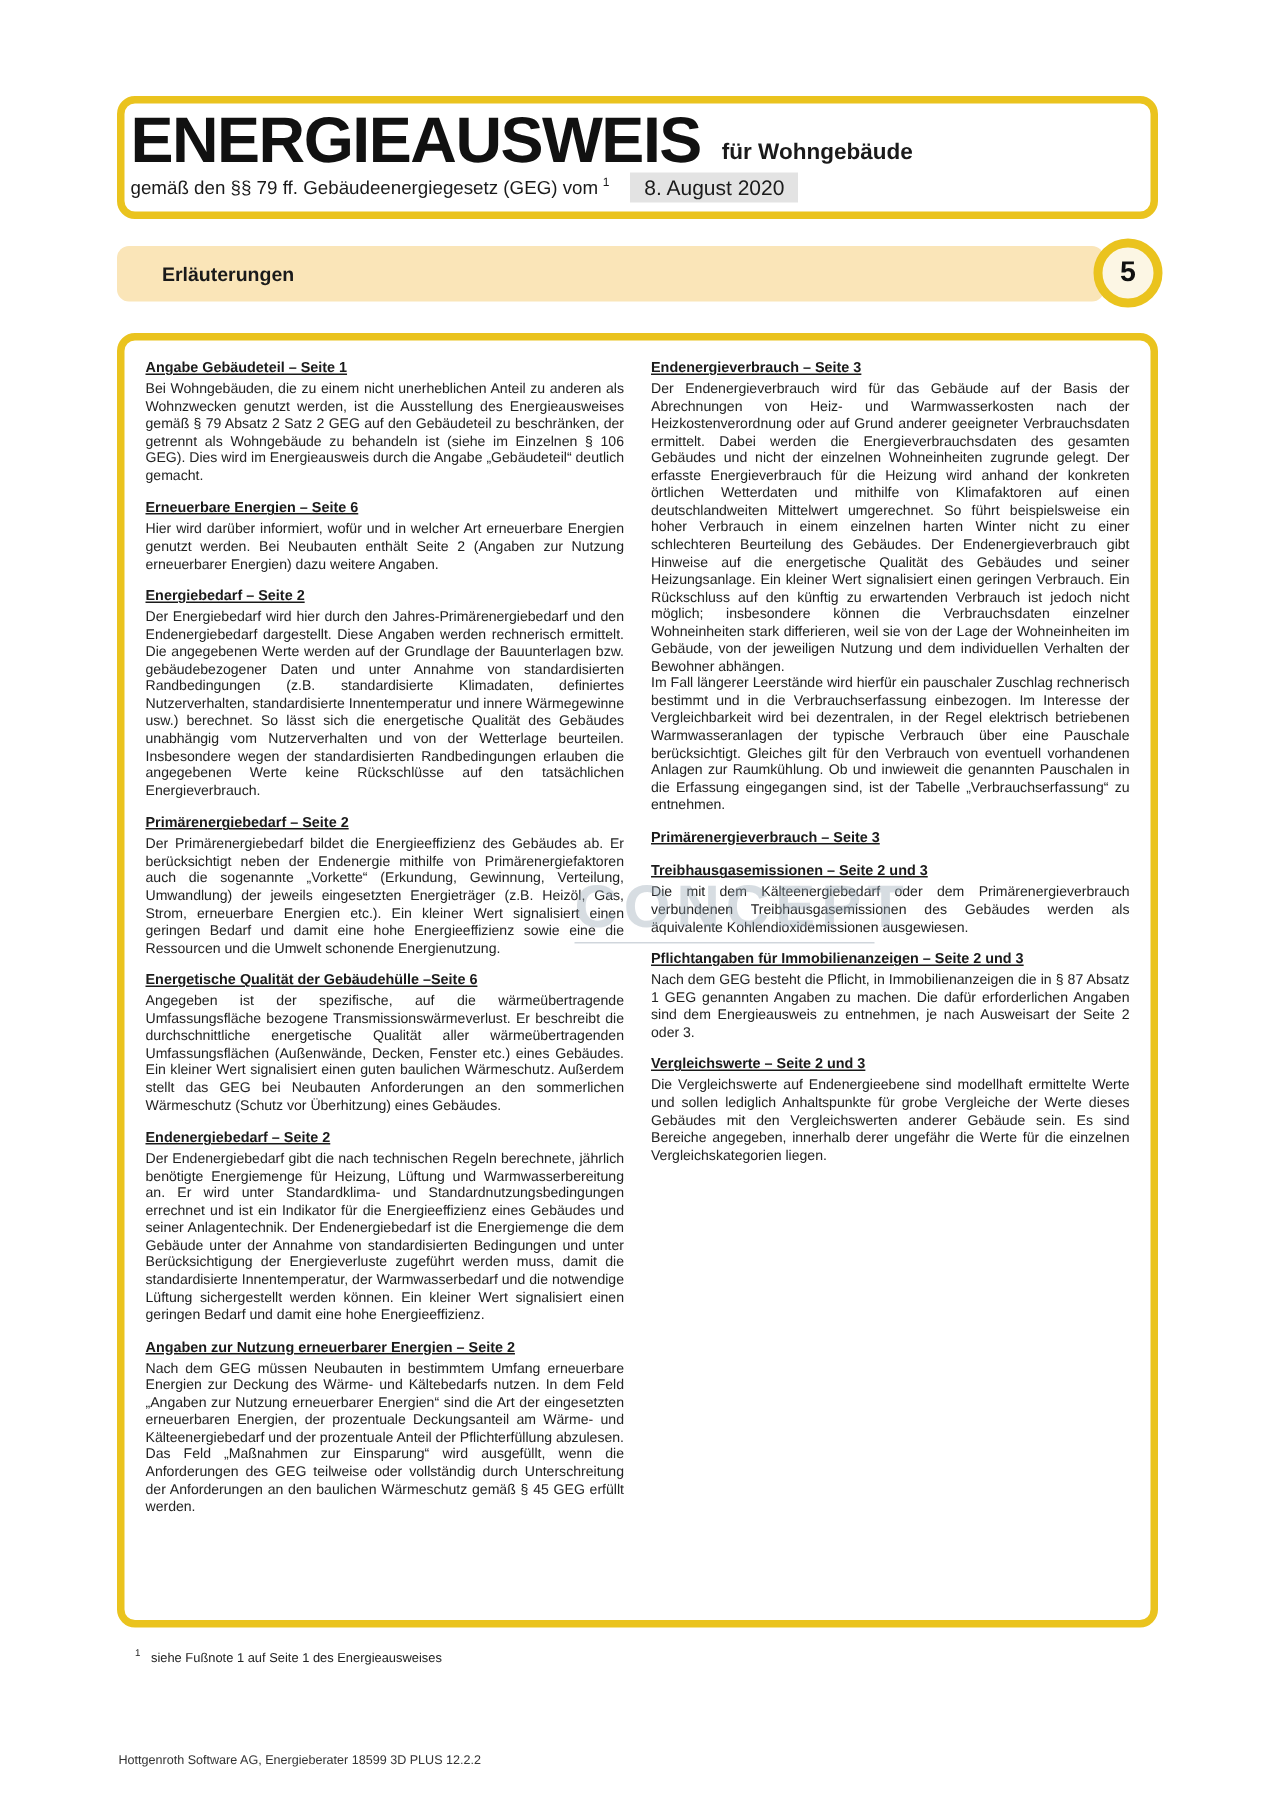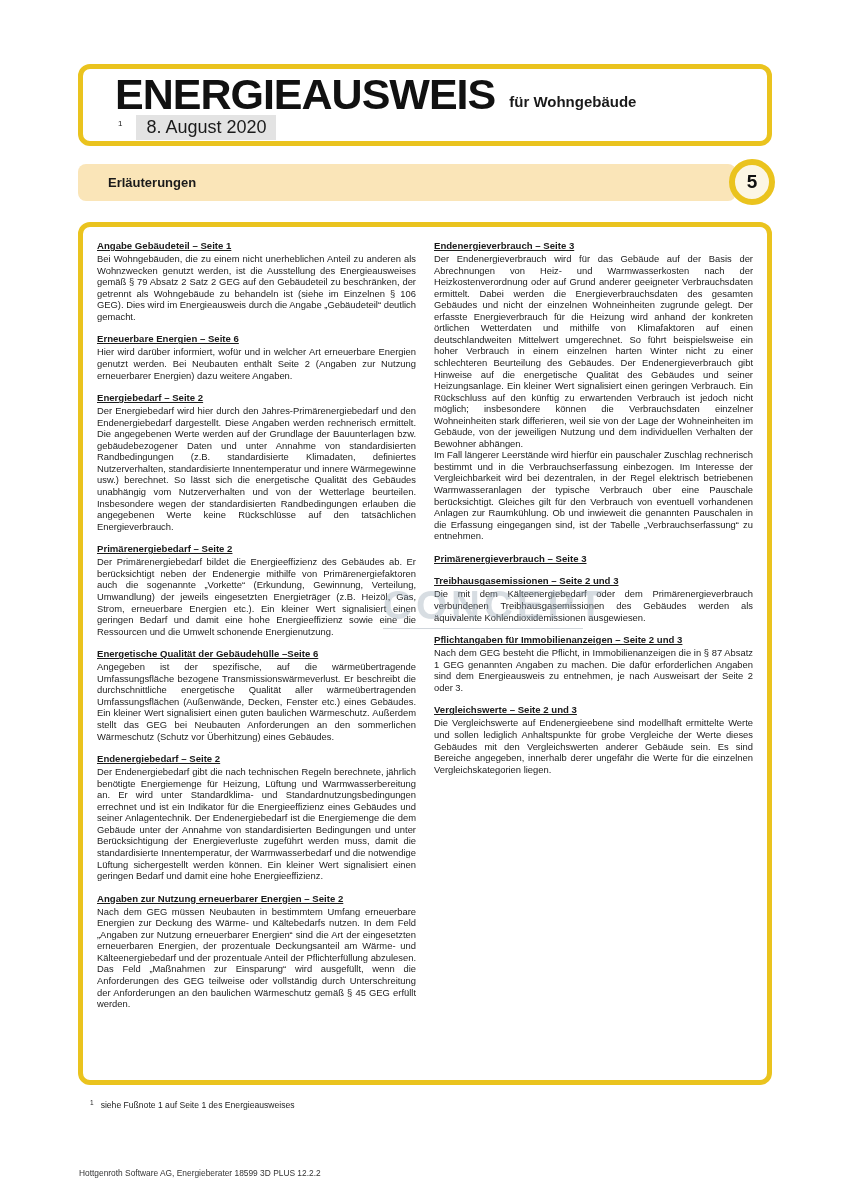--- a/index.html
+++ b/index.html
@@ -4,33 +4,33 @@
 <style>
   html,body{margin:0;padding:0;}
   body{
     width:849px;height:1200px;position:relative;background:#ffffff;
     font-family:"Liberation Sans", sans-serif;color:#1a1a1a;overflow:hidden;
   }
   
   .header-box{
     position:absolute;left:78px;top:64px;width:694px;height:82px;
     border:5px solid #EAC31E;border-radius:12px;box-sizing:border-box;
-    background:#fff;padding:2px 14px 0 32px;
+    background:#fff;padding:2px 14px 0 4px;
   }
   .title-row{display:flex;align-items:flex-end;gap:14px;}
   .main-title{
     font-size:43px;font-weight:bold;letter-spacing:-1px;line-height:46px;
     color:#111;white-space:nowrap;
   }
   .sub-title{font-size:15px;font-weight:bold;padding-bottom:7px;white-space:nowrap;}
   .law-row{display:flex;align-items:center;margin-top:-2px;font-size:12.5px;}
   .law-sup{font-size:8px;vertical-align:super;position:relative;top:-4px;margin-left:3px;}
   .date-field{
-    background:#E3E3E3;margin-left:14px;padding:2px 0;width:140px;
-    text-align:center;font-size:18px;
+    background:#E3E3E3;margin-left:14px;padding:2px 0;width:112px;
+    text-align:center;font-size:14px;
   }
   
   .section-bar{
     position:absolute;left:78px;top:164px;width:658px;height:37px;
     background:#FAE5B8;border-radius:8px;display:flex;align-items:center;
     padding-left:30px;box-sizing:border-box;
   }
   .section-bar-label{font-size:13px;font-weight:bold;}
   .page-circle{
     position:absolute;left:729px;top:159px;width:46px;height:46px;border-radius:50%;
@@ -74,20 +74,21 @@
 </style>
 </head>
 <body>
 
 <div class="header-box">
   <div class="title-row">
     <span class="main-title">ENERGIEAUSWEIS</span>
     <span class="sub-title">für Wohngebäude</span>
   </div>
   <div class="law-row">
+    <span>gemäß den §§ 79 ff. Gebäudeenergiegesetz (GEG) vom</span>
     <span class="law-sup">1</span>
     <span class="date-field">8. August 2020</span>
   </div>
 </div>
 
 <div class="section-bar">
   <span class="section-bar-label">Erläuterungen</span>
 </div>
 <div class="page-circle">
   <span>5</span>

